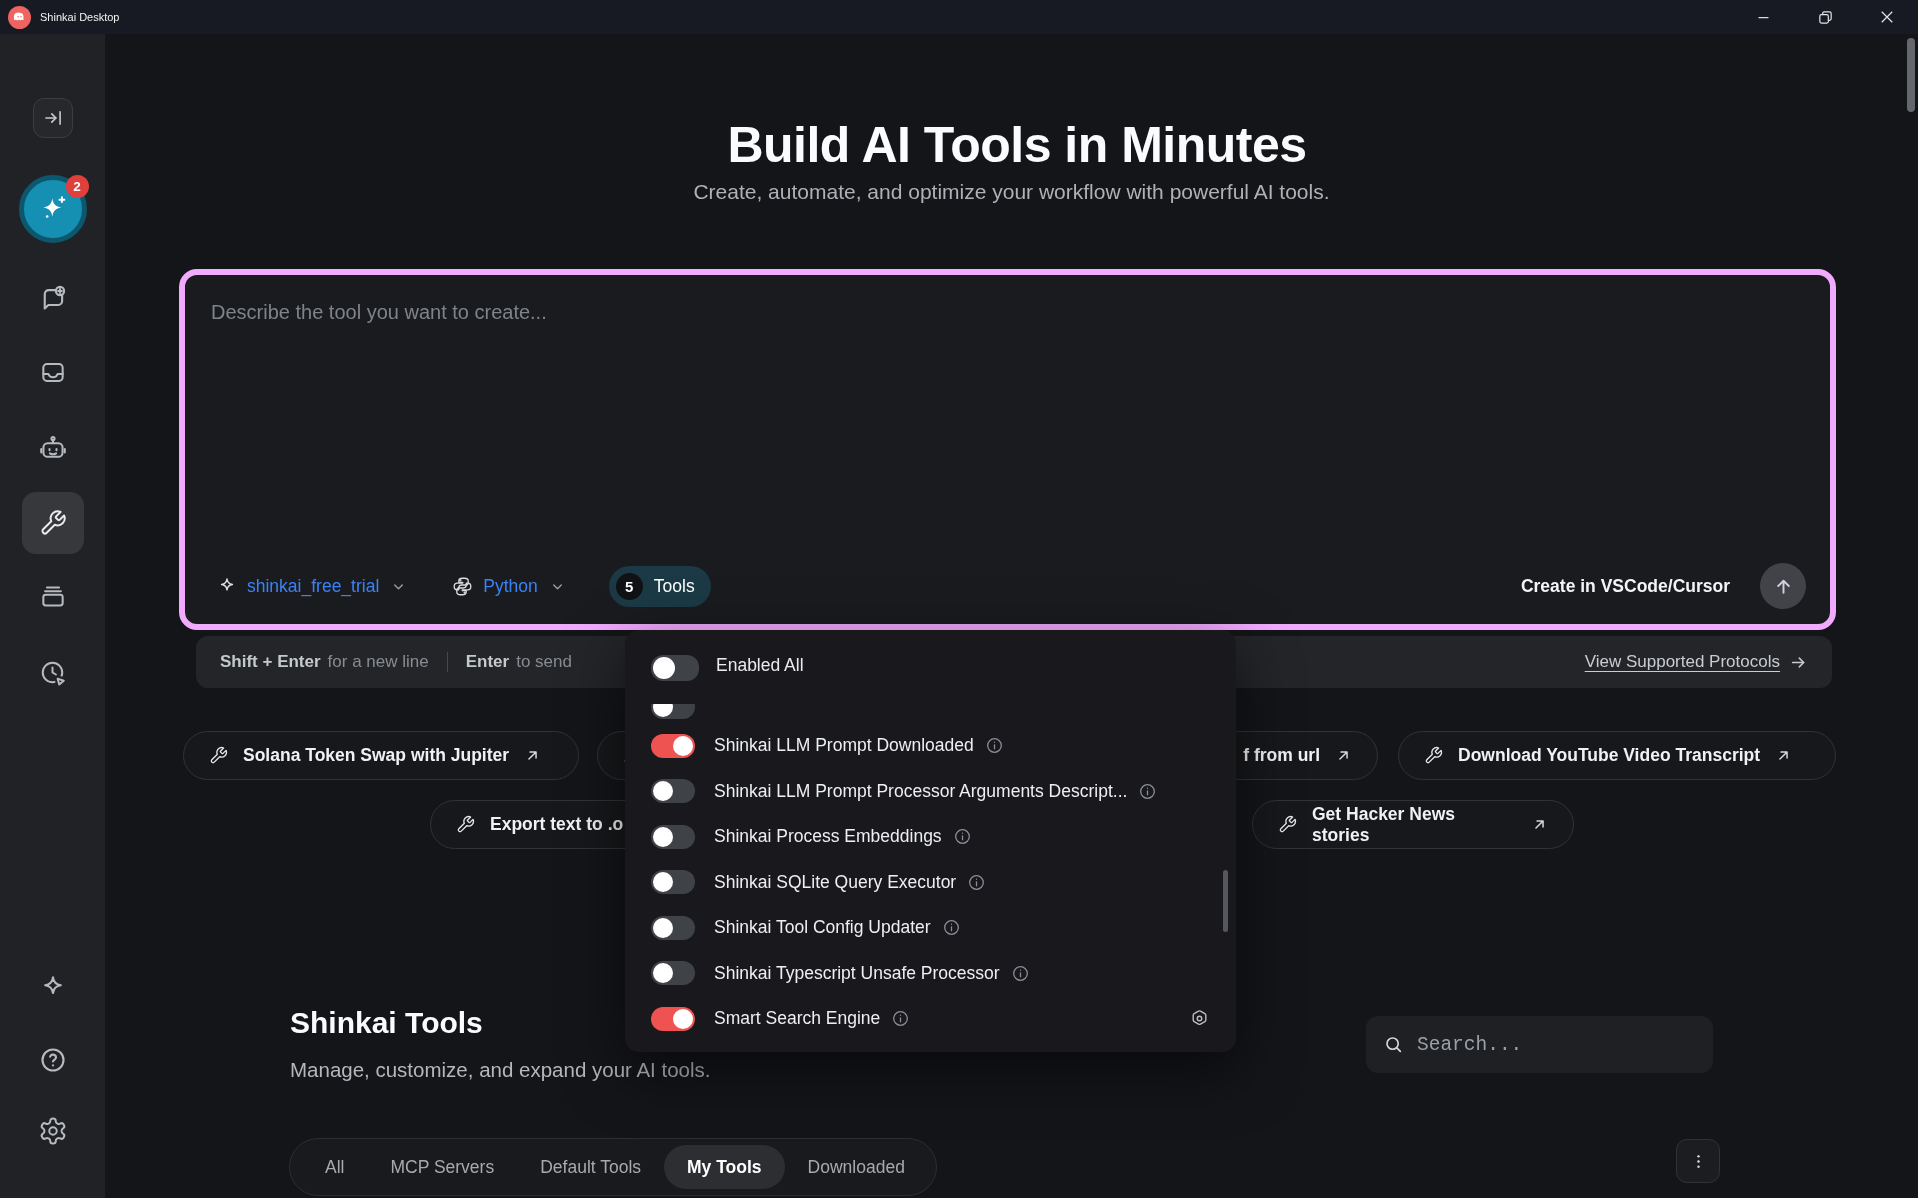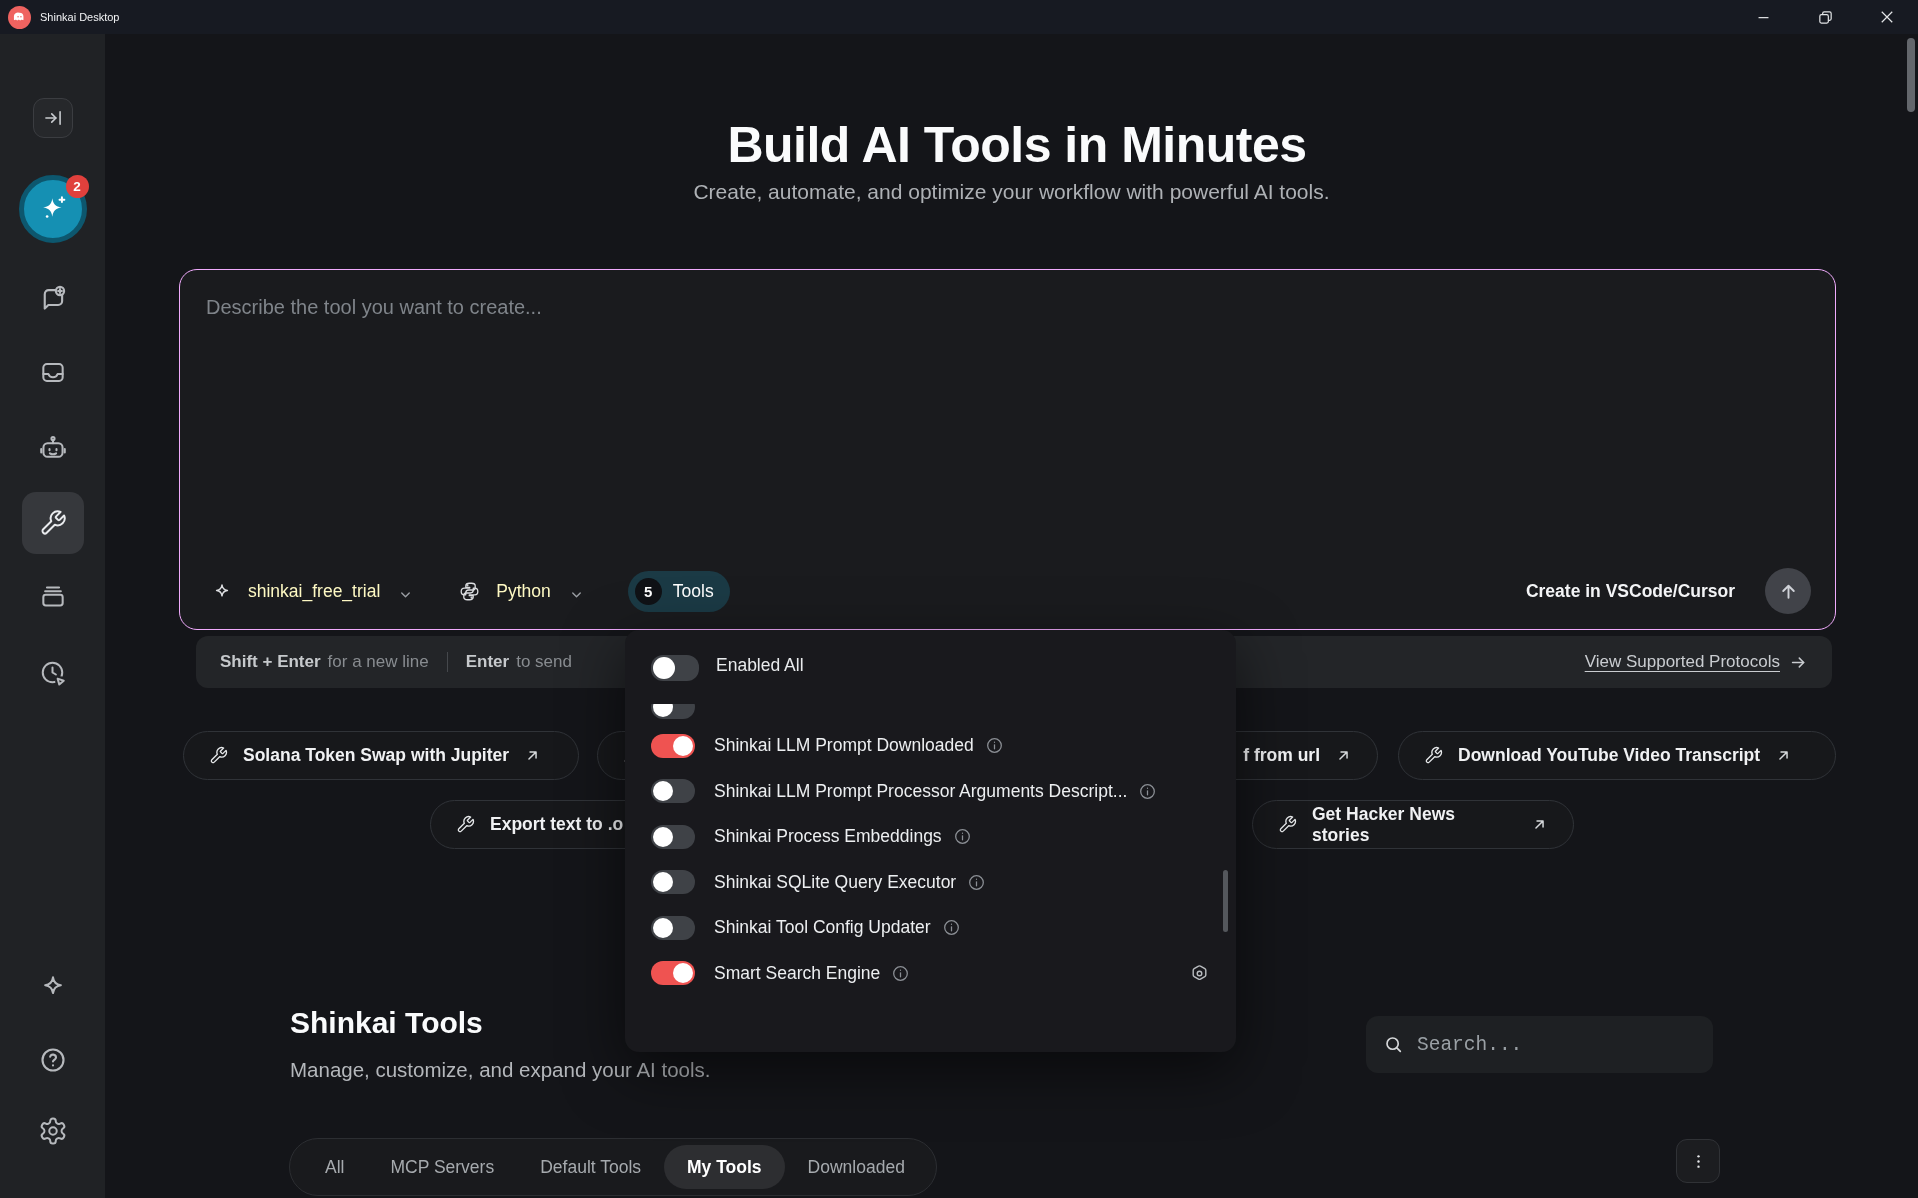--- a/index.html
+++ b/index.html
@@ -40,28 +40,28 @@
   .sb-discover { top: 939px; } .sb-help { top: 1011px; } .sb-settings { top: 1082px; }
 
   
   .hero-title { position: absolute; left: 116px; right: 0; top: 116px; text-align: center;
     font-size: 50px; font-weight: 700; letter-spacing: -0.5px; color: #fafbfc; }
   .hero-subtitle { position: absolute; left: 105px; right: 0; top: 180px; text-align: center;
     font-size: 21px; color: #aeb1b5; }
 
   
   .card { position: absolute; left: 179px; top: 269px; width: 1657px; height: 361px;
-    background: #1a1b1e; border: 1px solid #f0abfc; border-radius: 18px; z-index: 3; }
+    background: #1a1b1e; border: 6px solid #f0abfc; border-radius: 18px; z-index: 3; }
   .card textarea { position: absolute; left: 12px; top: 12px; width: 1630px; height: 270px;
     background: transparent; border: none; outline: none; resize: none;
     font-family: "Liberation Sans", sans-serif; font-size: 20px; color: #e8eaec; padding: 14px; }
   .card textarea::placeholder { color: #7f848a; }
   .composer-toolbar { position: absolute; left: 24px; right: 24px; bottom: 15px; height: 46px;
     display: flex; align-items: center; }
-  .selector { display: flex; align-items: flex-end; gap: 16px; color: #fef9c3; font-size: 17.5px; }
+  .selector { display: flex; align-items: center; gap: 10px; color: #3b82f6; font-size: 17.5px; }
   .selector .chev { color: #9a9ea3; margin-left: 2px; }
   .sel-agent { margin-left: 8px; }
   .sel-language { margin-left: 46px; }
   .tools-pill { margin-left: 44px; height: 41px; border-radius: 21px; background: #1b3a45;
     display: flex; align-items: center; padding: 0 16px 0 7px; gap: 11px; }
   .tools-pill .count-badge { width: 27px; height: 27px; border-radius: 50%; background: #101216;
     color: #fff; font-size: 15px; font-weight: 700; display: flex; align-items: center; justify-content: center; }
   .tools-pill .pill-label { font-size: 17.5px; color: #fefefe; }
   .create-btn { margin-left: auto; font-size: 17.5px; font-weight: 700; color: #f3f4f6; }
   .send-btn { margin-left: 30px; width: 46px; height: 46px; border-radius: 50%;
@@ -493,20 +493,34 @@
     <span class="icon info-wrap">
       <svg width="19" height="19" viewBox="0 0 24 24" fill="none" stroke="currentColor" stroke-width="1.6" stroke-linecap="round">
         <circle cx="12" cy="12" r="8.6"></circle>
             <path d="M12 11.2v5"></path>
             <path d="M12 7.8v.1"></path>
       </svg>
     </span>
 
   </div>
       <div class="tool-row">
+    <span class="toggle">
+          <span class="knob"></span>
+        </span>
+    <span class="tool-label">Shinkai Typescript Unsafe Processor</span>
+    <span class="icon info-wrap">
+      <svg width="19" height="19" viewBox="0 0 24 24" fill="none" stroke="currentColor" stroke-width="1.6" stroke-linecap="round">
+        <circle cx="12" cy="12" r="8.6"></circle>
+            <path d="M12 11.2v5"></path>
+            <path d="M12 7.8v.1"></path>
+      </svg>
+    </span>
+
+  </div>
+      <div class="tool-row">
     <span class="toggle on">
           <span class="knob"></span>
         </span>
     <span class="tool-label">Smart Search Engine</span>
     <span class="icon info-wrap">
       <svg width="19" height="19" viewBox="0 0 24 24" fill="none" stroke="currentColor" stroke-width="1.6" stroke-linecap="round">
         <circle cx="12" cy="12" r="8.6"></circle>
             <path d="M12 11.2v5"></path>
             <path d="M12 7.8v.1"></path>
       </svg>

